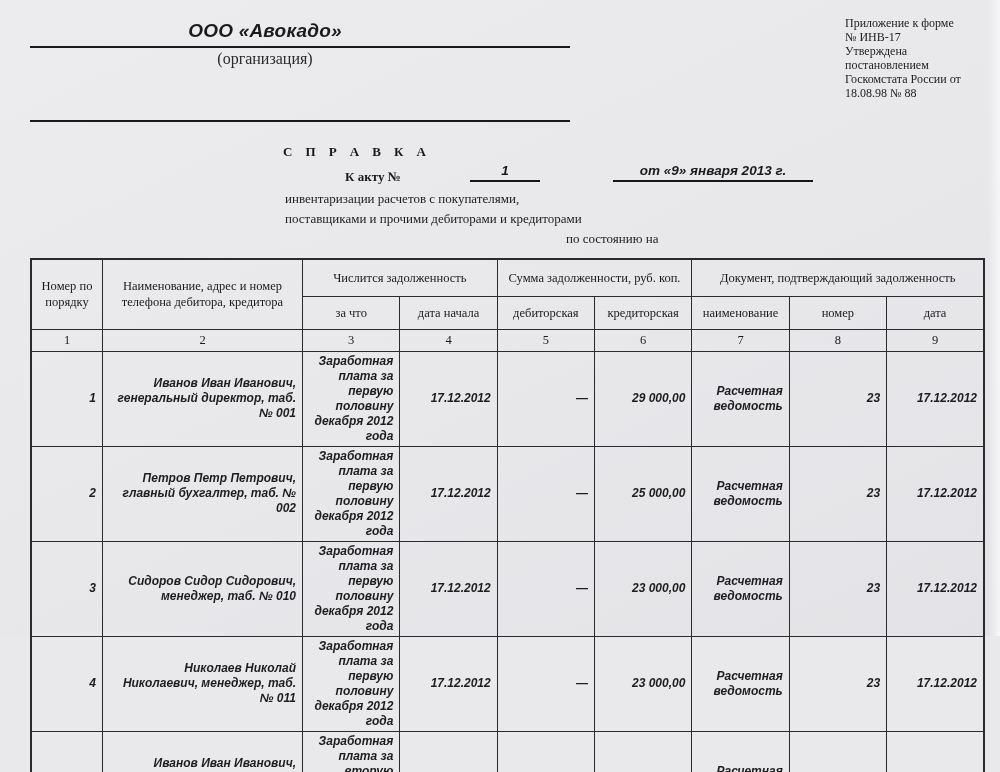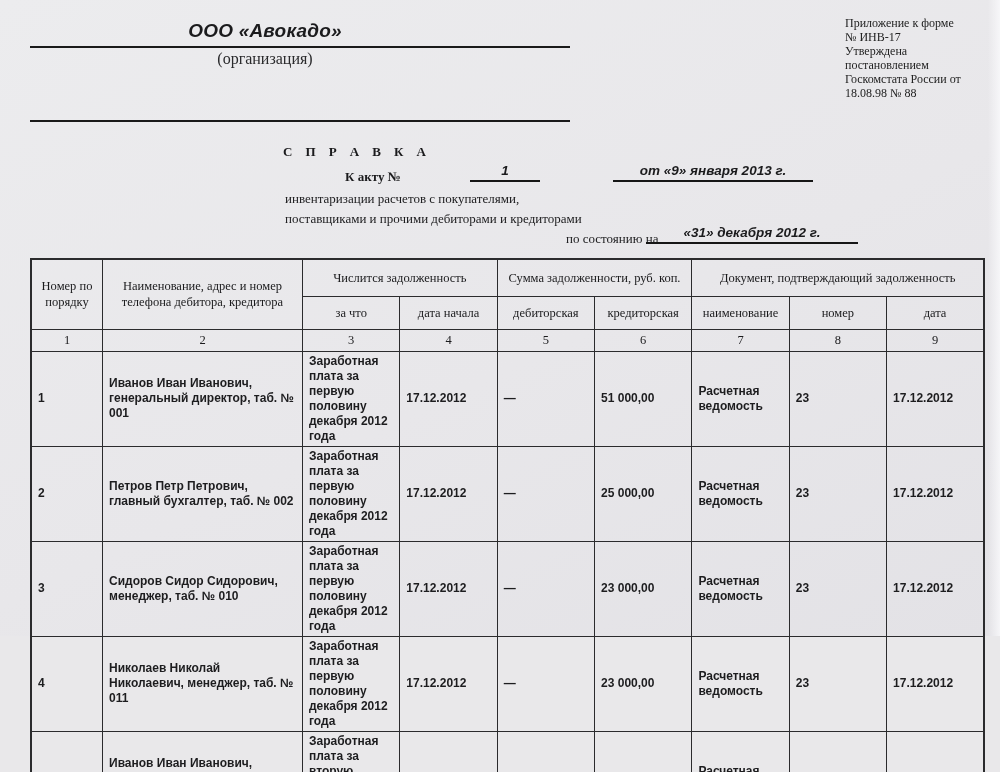--- a/index.html
+++ b/index.html
@@ -67,22 +67,22 @@
     vertical-align:middle;
     overflow:hidden;
   }
   table.inv th{
     font-family:"Liberation Serif",serif;font-weight:normal;
     font-size:12.5px;line-height:1.28;text-align:center;
   }
   tr.h1{height:37px;margin-left:22px;} tr.h2{height:33px;} tr.h3{height:22px;}
   tr.h3 th{font-size:12.5px;}
   table.inv td{
-    font-family:"Liberation Sans",sans-serif;font-weight:bold;
-    font-size:12px;line-height:1.25;text-align:left;color:#1d1d1f;
+    font-family:"Liberation Sans",sans-serif;font-weight:bold;font-style:italic;
+    font-size:12px;line-height:1.25;text-align:right;color:#1d1d1f;
   }
   td.cell-name,td.cell-reason{text-align:left;padding:3px 8px;}
   tbody.data tr:nth-child(1){height:50px;}
   tbody.data tr:nth-child(2){height:52px;}
   tbody.data tr:nth-child(3){height:40px;}
   tbody.data tr:nth-child(4){height:52px;}
   tbody.data tr:nth-child(5){height:53px;}
   tbody.data tr:nth-child(6){height:52px;}
   tbody.data tr:nth-child(7){height:46px;}
   tbody.data tr:nth-child(8){height:43px;}
@@ -106,21 +106,20 @@
     <div>18.08.98 № 88</div>
   </div>
 
   <div class="doc-title">С П Р А В К А</div>
   <div class="serif-line act-prefix">К акту №</div>
   <span class="uval act-number">1</span>
   <span class="uval act-date">от «9» января 2013 г.</span>
   <div class="serif-line subtitle1">инвентаризации расчетов с покупателями,</div>
   <div class="serif-line subtitle2">поставщиками и прочими дебиторами и кредиторами</div>
   <div class="serif-line asof-label">по состоянию на</div>
-  <span class="uval asof-date">«31» декабря 2012 г.</span>
 
   <table class="inv">
     <thead>
       <tr class="h1">
         <th style="width:58px" rowspan="2">Номер по порядку</th>
         <th style="width:187px" rowspan="2">Наименование, адрес и номер телефона дебитора, кредитора</th>
         <th colspan="2">Числится задолженность</th>
         <th colspan="2">Сумма задолженности, руб. коп.</th>
         <th colspan="3">Документ, подтверждающий задолженность</th>
       </tr>
@@ -145,21 +144,21 @@
         <th>9</th>
       </tr>
     </thead>
     <tbody class="data">
       <tr>
         <td>1</td>
         <td class="cell-name">Иванов Иван Иванович, генеральный директор, таб. № 001</td>
         <td class="cell-reason">Заработная плата за первую половину декабря 2012 года</td>
         <td>17.12.2012</td>
         <td>—</td>
-        <td>51 000,00</td>
+        <td>29 000,00</td>
         <td>Расчетная ведомость</td>
         <td>23</td>
         <td>17.12.2012</td>
       </tr>
       <tr>
         <td>2</td>
         <td class="cell-name">Петров Петр Петрович, главный бухгалтер, таб. № 002</td>
         <td class="cell-reason">Заработная плата за первую половину декабря 2012 года</td>
         <td>17.12.2012</td>
         <td>—</td>

